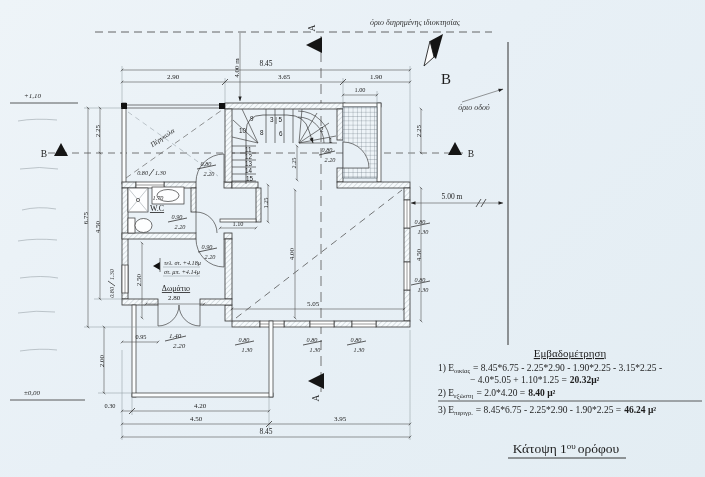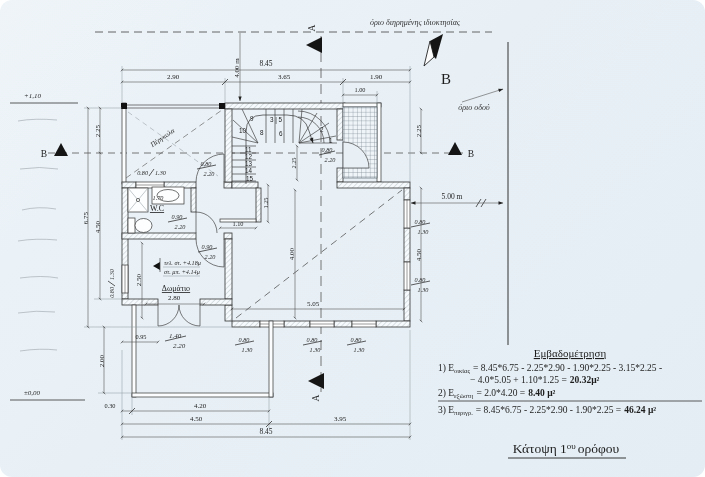--- a/index.html
+++ b/index.html
@@ -1,20 +1,19 @@
 <!DOCTYPE html>
 <html><head>
 <meta charset="utf-8">
 <style>
   html,body{margin:0;padding:0;}
   .canvas{
     position:relative;width:705px;height:477px;overflow:hidden;
     background:linear-gradient(135deg,#eef4f8 0%,#e8f0f6 45%,#e3edf3 100%);
     font-family:"Liberation Serif",serif;
-    border-radius:12px;
   }
   svg{position:absolute;left:0;top:0;}
   text{fill:#1d1d1d;}
   .dim{font:7px "Liberation Serif",serif;}
   .dim-lg{font:7.5px "Liberation Serif",serif;}
   .dim-sm{font:6.3px "Liberation Serif",serif;}
   .hand{font:italic 7px "Liberation Serif",serif;fill:#2a2a2a;}
   .hand-sm{font:italic 6.2px "Liberation Serif",serif;fill:#2a2a2a;}
   .boundary-lbl{font:italic 8px "Liberation Serif",serif;fill:#333;}
   .room-lbl{font:8px "Liberation Serif",serif;}

